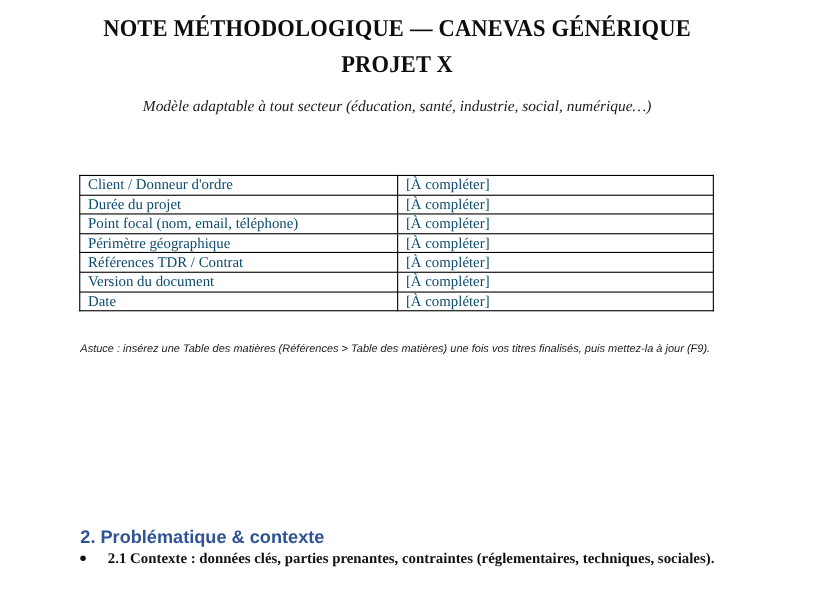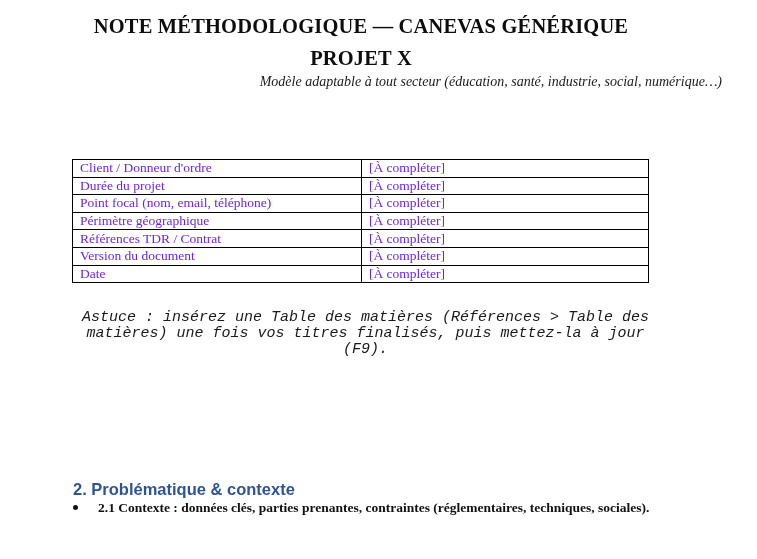--- a/index.html
+++ b/index.html
@@ -32,59 +32,58 @@
       letter-spacing: 0.2px;
       color: #0d0d0d;
       margin: 0;
       transform: scaleX(0.93);
       transform-origin: center;
     }
     .title.line1 { top: 13px; }
     .title.line2 { top: 45px; }
     .subtitle {
       position: absolute;
-      top: 74px;
+      top: 90px;
       left: 0;
       width: 722px;
-      text-align: right;
+      text-align: center;
       font-family: "Liberation Serif", "DejaVu Serif", serif;
       font-style: italic;
       font-size: 14px;
       color: #1a1a1a;
     }
     table.info {
       position: absolute;
       left: 72px;
       top: 159px;
       width: 577px;
       border-collapse: collapse;
       font-family: "Liberation Serif", "DejaVu Serif", serif;
       font-size: 13.5px;
-      color: #6d28d9;
+      color: #0c4a6e;
     }
     table.info td {
       border: 1px solid #000;
       height: 16.6px;
       padding: 0 0 0 7px;
       line-height: 16px;
       vertical-align: middle;
       white-space: nowrap;
     }
     table.info td.label { width: 281px; }
     .tip {
       position: absolute;
       left: 73px;
       top: 310px;
       width: 585px;
-      font-family: Liberation Mono, monospace;
+      font-family: Liberation Sans, sans-serif;
       font-style: italic;
-      font-size: 15px;
+      font-size: 10px;
       line-height: 16px;
       color: #1a1a1a;
-      text-align: center;
     }
     .h1 {
       position: absolute;
       left: 73px;
       font-family: "Liberation Sans", "DejaVu Sans", sans-serif;
       font-weight: bold;
       font-size: 16.5px;
       color: #2f5496;
       margin: 0;
     }

